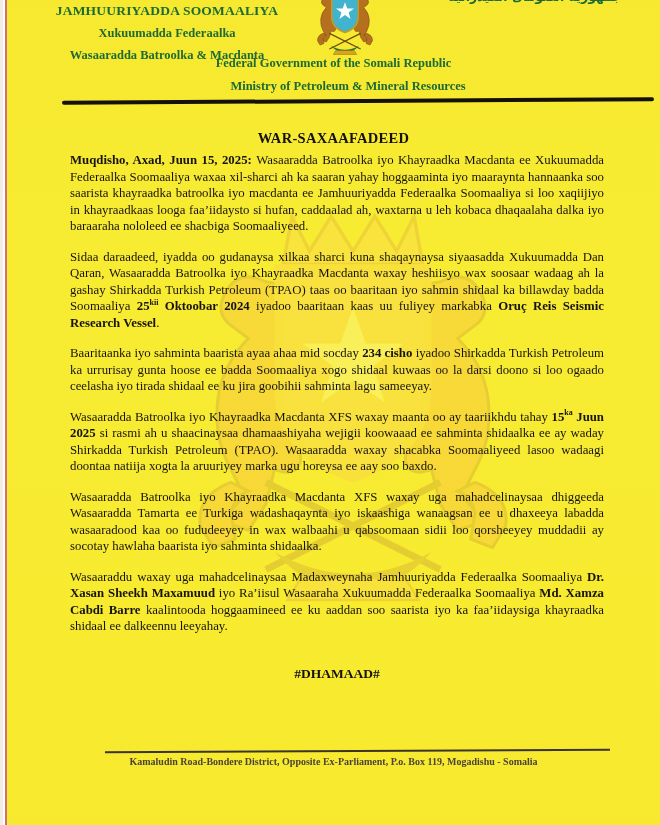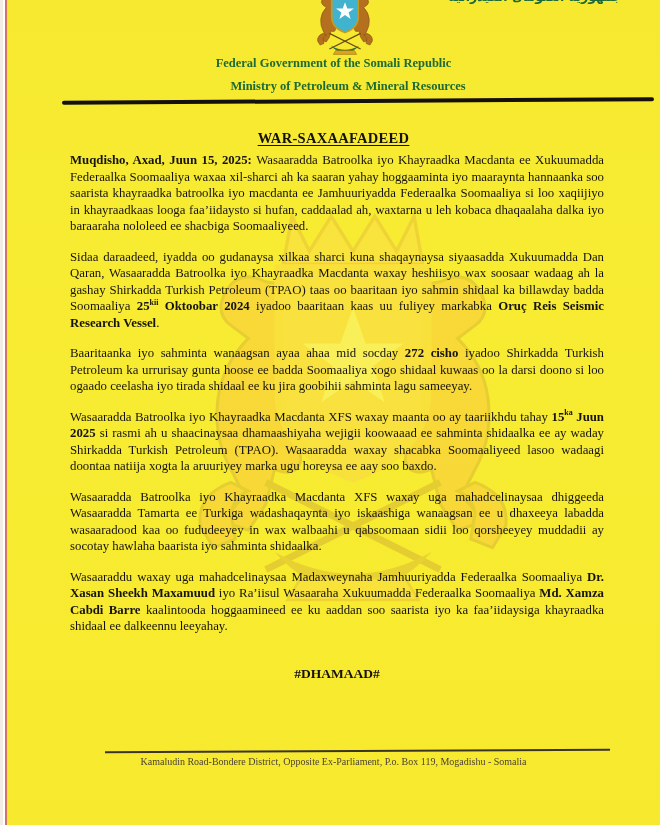--- a/index.html
+++ b/index.html
@@ -50,38 +50,38 @@
     filter:sepia(0.95) saturate(2.6) hue-rotate(-18deg) brightness(1.12);
     pointer-events:none;
   }
 
   
   .doc-title{
     position:absolute;left:0;right:0;top:130px;
     text-align:center;font-weight:bold;font-size:14.5px;color:#15120e;
     letter-spacing:.3px;
   }
-  .doc-title span{text-decoration:underline;text-underline-offset:2px;}
+  .doc-title span{text-underline-offset:2px;}
   .doc-body{
     position:absolute;left:63px;top:152px;width:534px;
     font-size:12.8px;line-height:1.29;color:#161311;
     text-align:justify;
   }
   .doc-body p{margin:0 0 14px 0;}
   .doc-body .b{font-weight:bold;margin-top:24px;}
   .doc-body sup{font-size:0.62em;line-height:0;}
   .end-mark{
     text-align:center;font-weight:bold;font-size:13.5px;
     margin-top:30px;color:#15120e;
   }
 
   
   .footer{
     position:absolute;left:0;right:0;top:752px;text-align:center;
-    color:#4b4238;font-size:10px;line-height:14px;
+    color:#4b4238;font-size:10px;line-height:14px;font-weight:bold;
   }
   .footer-line{
     position:absolute;left:98px;top:-2px;width:505px;height:1.5px;
     background:#3c342b;transform:rotate(-0.3deg);
   }
   .footer .addr{padding-top:3px;}
 </style>
 </head>
 <body>
 
@@ -116,20 +116,25 @@
 </svg>
 
 <div class="edge-strip"></div>
 
 <div class="page">
 
   <svg class="watermark" viewBox="0 0 100 100" aria-hidden="true">
     <use href="#coat"></use>
   </svg>
 
+  <div class="hdr-left">
+    <div class="l1">JAMHUURIYADDA SOOMAALIYA</div>
+    <div class="l2">Xukuumadda Federaalka</div>
+    <div class="l3">Wasaaradda Batroolka &amp; Macdanta</div>
+  </div>
 
   <div class="emblem-wrap">
     <svg width="78" height="78" viewBox="0 0 100 100">
         <use href="#coat"></use>
       </svg>
   </div>
 
   <div class="hdr-right">
     <div>جمهورية الصومال الفيدرالية</div>
   </div>
@@ -141,21 +146,21 @@
 
   <div class="rule"></div>
 
   <div class="doc-title">
     <span>WAR-SAXAAFADEED</span>
   </div>
 
   <div class="doc-body">
     <p><span class="b">Muqdisho, Axad, Juun 15, 2025: </span><span>Wasaaradda Batroolka iyo Khayraadka Macdanta ee Xukuumadda Federaalka Soomaaliya waxaa xil-sharci ah ka saaran yahay hoggaaminta iyo maaraynta hannaanka soo saarista khayraadka batroolka iyo macdanta ee Jamhuuriyadda Federaalka Soomaaliya si loo xaqiijiyo in khayraadkaas looga faa’iidaysto  si hufan, caddaalad ah,  waxtarna u leh kobaca dhaqaalaha dalka iyo baraaraha nololeed ee shacbiga Soomaaliyeed.</span></p>
       <p><span>Sidaa daraadeed, iyadda oo gudanaysa xilkaa sharci kuna shaqaynaysa siyaasadda Xukuumadda Dan Qaran, Wasaaradda Batroolka iyo Khayraadka Macdanta waxay heshiisyo wax soosaar wadaag ah la gashay Shirkadda Turkish Petroleum (TPAO) taas oo baaritaan iyo sahmin shidaal ka billawday badda Soomaaliya </span><span class="b">25</span><sup class="b">kii</sup><span class="b"> Oktoobar 2024</span><span> iyadoo baaritaan kaas uu fuliyey markabka </span><span class="b">Oruç Reis Seismic Research Vessel</span><span>.</span></p>
-      <p><span>Baaritaanka iyo sahminta wanaagsan ayaa ahaa mid socday </span><span class="b">272 cisho</span><span> iyadoo Shirkadda Turkish Petroleum ka urrurisay gunta hoose ee badda Soomaaliya xogo shidaal kuwaas oo la darsi doono si loo ogaado ceelasha iyo tirada shidaal ee ku jira goobihii sahminta lagu sameeyay.</span></p>
+      <p><span>Baaritaanka iyo sahminta baarista ayaa ahaa mid socday </span><span class="b">234 cisho</span><span> iyadoo Shirkadda Turkish Petroleum ka urrurisay gunta hoose ee badda Soomaaliya xogo shidaal kuwaas oo la darsi doono si loo ogaado ceelasha iyo tirada shidaal ee ku jira goobihii sahminta lagu sameeyay.</span></p>
       <p><span>Wasaaradda Batroolka iyo Khayraadka Macdanta XFS waxay maanta oo ay taariikhdu tahay </span><span class="b">15</span><sup class="b">ka</sup><span class="b"> Juun 2025</span><span> si rasmi ah u shaacinaysaa dhamaashiyaha wejigii koowaaad ee sahminta shidaalka ee ay waday Shirkadda Turkish Petroleum (TPAO). Wasaaradda waxay shacabka Soomaaliyeed lasoo wadaagi doontaa natiija xogta la aruuriyey marka ugu horeysa ee aay soo baxdo.</span></p>
       <p><span>Wasaaradda Batroolka iyo Khayraadka Macdanta XFS waxay uga mahadcelinaysaa dhiggeeda Wasaaradda Tamarta ee Turkiga wadashaqaynta iyo iskaashiga wanaagsan ee u dhaxeeya labadda wasaaradood kaa oo fududeeyey in wax walbaahi u qabsoomaan sidii loo qorsheeyey muddadii ay socotay hawlaha baarista iyo sahminta shidaalka.</span></p>
       <p><span>Wasaaraddu waxay uga mahadcelinaysaa Madaxweynaha Jamhuuriyadda Federaalka Soomaaliya </span><span class="b">Dr. Xasan Sheekh Maxamuud</span><span> iyo Ra’iisul Wasaaraha Xukuumadda Federaalka Soomaaliya </span><span class="b">Md. Xamza Cabdi Barre</span><span> kaalintooda hoggaamineed ee ku aaddan soo saarista iyo ka faa’iidaysiga khayraadka shidaal ee dalkeennu leeyahay.</span></p>
       <div class="end-mark" id="end-mark">#DHAMAAD#</div>
   </div>
 
   <div class="footer">
     <div class="footer-line"></div>
     <div class="addr">Kamaludin Road-Bondere District, Opposite Ex-Parliament, P.o. Box 119, Mogadishu - Somalia</div>
   </div>

